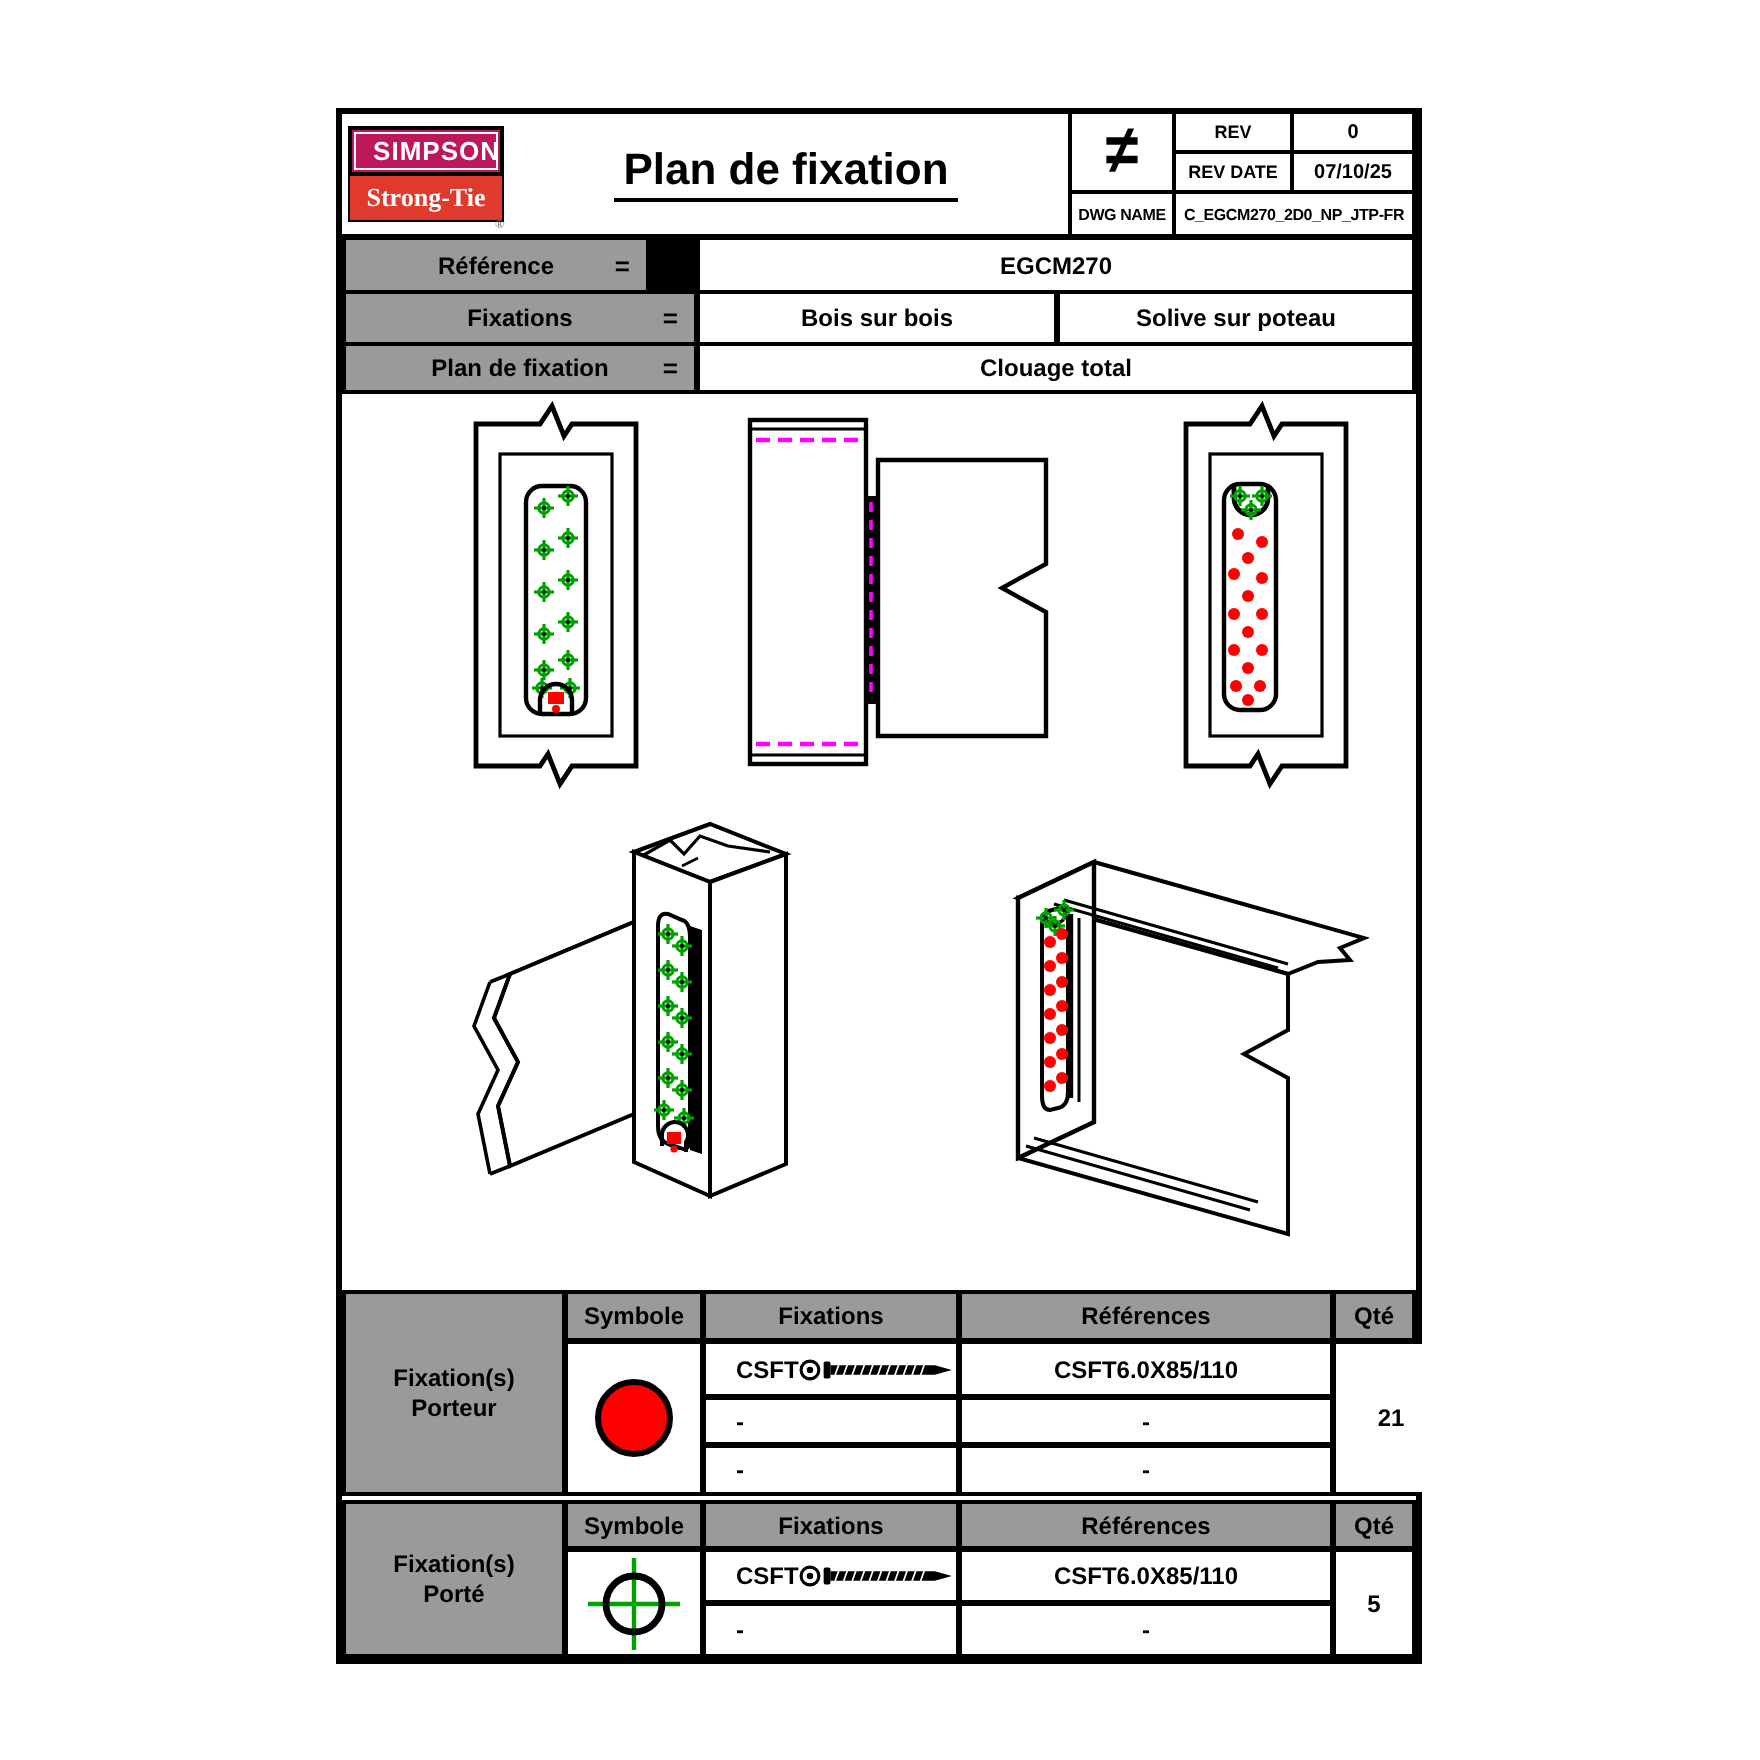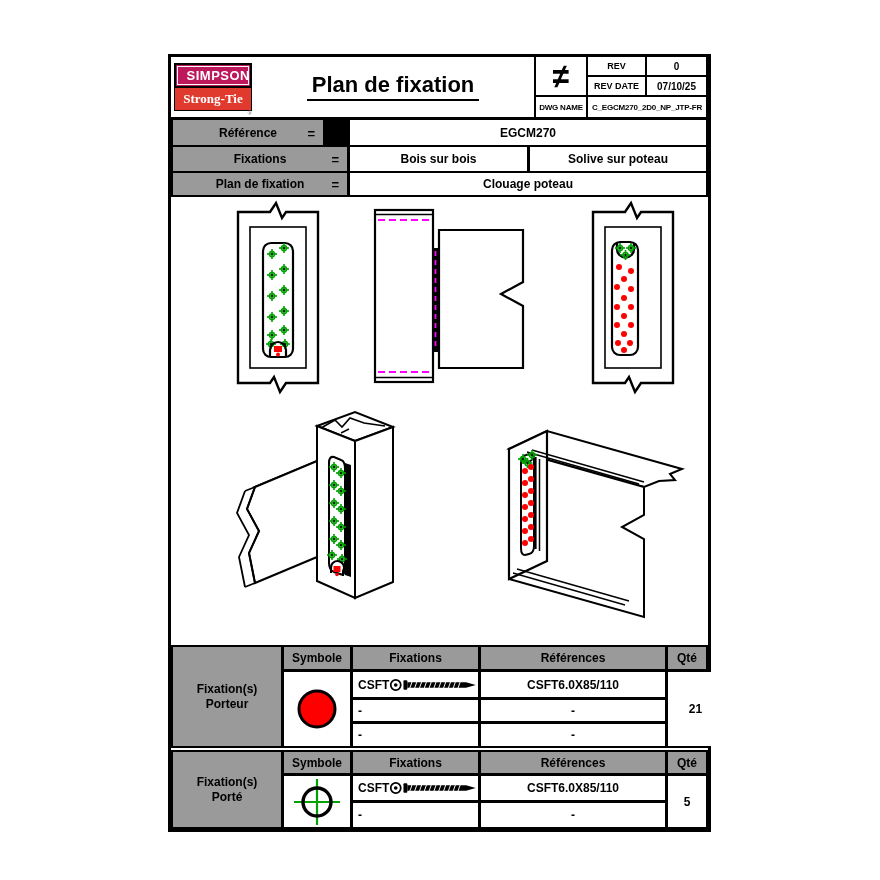--- a/index.html
+++ b/index.html
@@ -21,21 +21,21 @@
             font-weight:bold;font-size:13px;text-align:center;padding:3px 0;position:relative;}
   .logo-reg{position:absolute;right:-1px;bottom:-6px;font-size:6px;color:#888;}
   .title-wrap{position:absolute;left:82px;top:0;width:280px;height:58px;
               display:flex;align-items:center;justify-content:center;}
   .title-text{font-size:22px;font-weight:bold;border-bottom:2.5px solid #000;padding:0 5px 1px 5px;}
   .neq{font-size:30px;font-weight:bold;transform:scaleY(1.15);}
   .fs9{font-size:9px;} .fs10{font-size:10px;} .fs8{font-size:8px;letter-spacing:-0.2px;}
   .fs12{font-size:12px;}
   .eq-sign{position:absolute;right:8px;top:50%;transform:translateY(-50%);font-weight:bold;font-size:13px;}
   .two-line{text-align:center;line-height:1.25;font-size:12px;font-weight:bold;}
-  .fix-left{justify-content:flex-start;padding-left:5px;gap:0;}
+  .fix-left{justify-content:flex-start;padding-left:15px;gap:0;}
   svg{display:block;}
   .ln{stroke:#000;fill:none;}
   .wfill{fill:#fff;stroke:#000;}
   .grn{stroke:var(--fastener-green,#00a100);fill:none;}
   .grn-o{fill:none;stroke:var(--fastener-green,#00a100);}
   .rdot{fill:var(--fastener-red,#ff0000);}
   .mag{stroke:var(--hidden-magenta,#ff00ff);fill:none;}
 </style>
 </head>
 <body>
@@ -79,21 +79,21 @@
       <span>Fixations</span>
       <span class="eq-sign">=</span>
     </div>
     <div class="cell fs12" style="left:359px;top:30px;width:176px;height:24px;">Solive sur poteau</div>
     <div class="cell fs12" style="left:179px;top:30px;width:177px;height:24px;">Bois sur bois</div>
 
     <div class="cell gray fs12" style="left:2px;top:56px;width:174px;height:22px;">
       <span>Plan de fixation</span>
       <span class="eq-sign">=</span>
     </div>
-    <div class="cell fs12" style="left:179px;top:56px;width:356px;height:22px;">Clouage poteau</div>
+    <div class="cell fs12" style="left:179px;top:56px;width:356px;height:22px;">Clouage total</div>
   </div>
 
   <svg class="abs" style="left:0;top:140px;" width="537" height="448" viewBox="0 0 537 448">
     <defs>
       <g id="gx">
         <line x1="-5" y1="0" x2="5" y2="0" class="grn" stroke-width="1.6"></line>
         <line x1="0" y1="-5" x2="0" y2="5" class="grn" stroke-width="1.6"></line>
         <circle r="2.6" class="grn-o" stroke-width="1.5"></circle>
         <circle r="1" fill="#000"></circle>
       </g>

